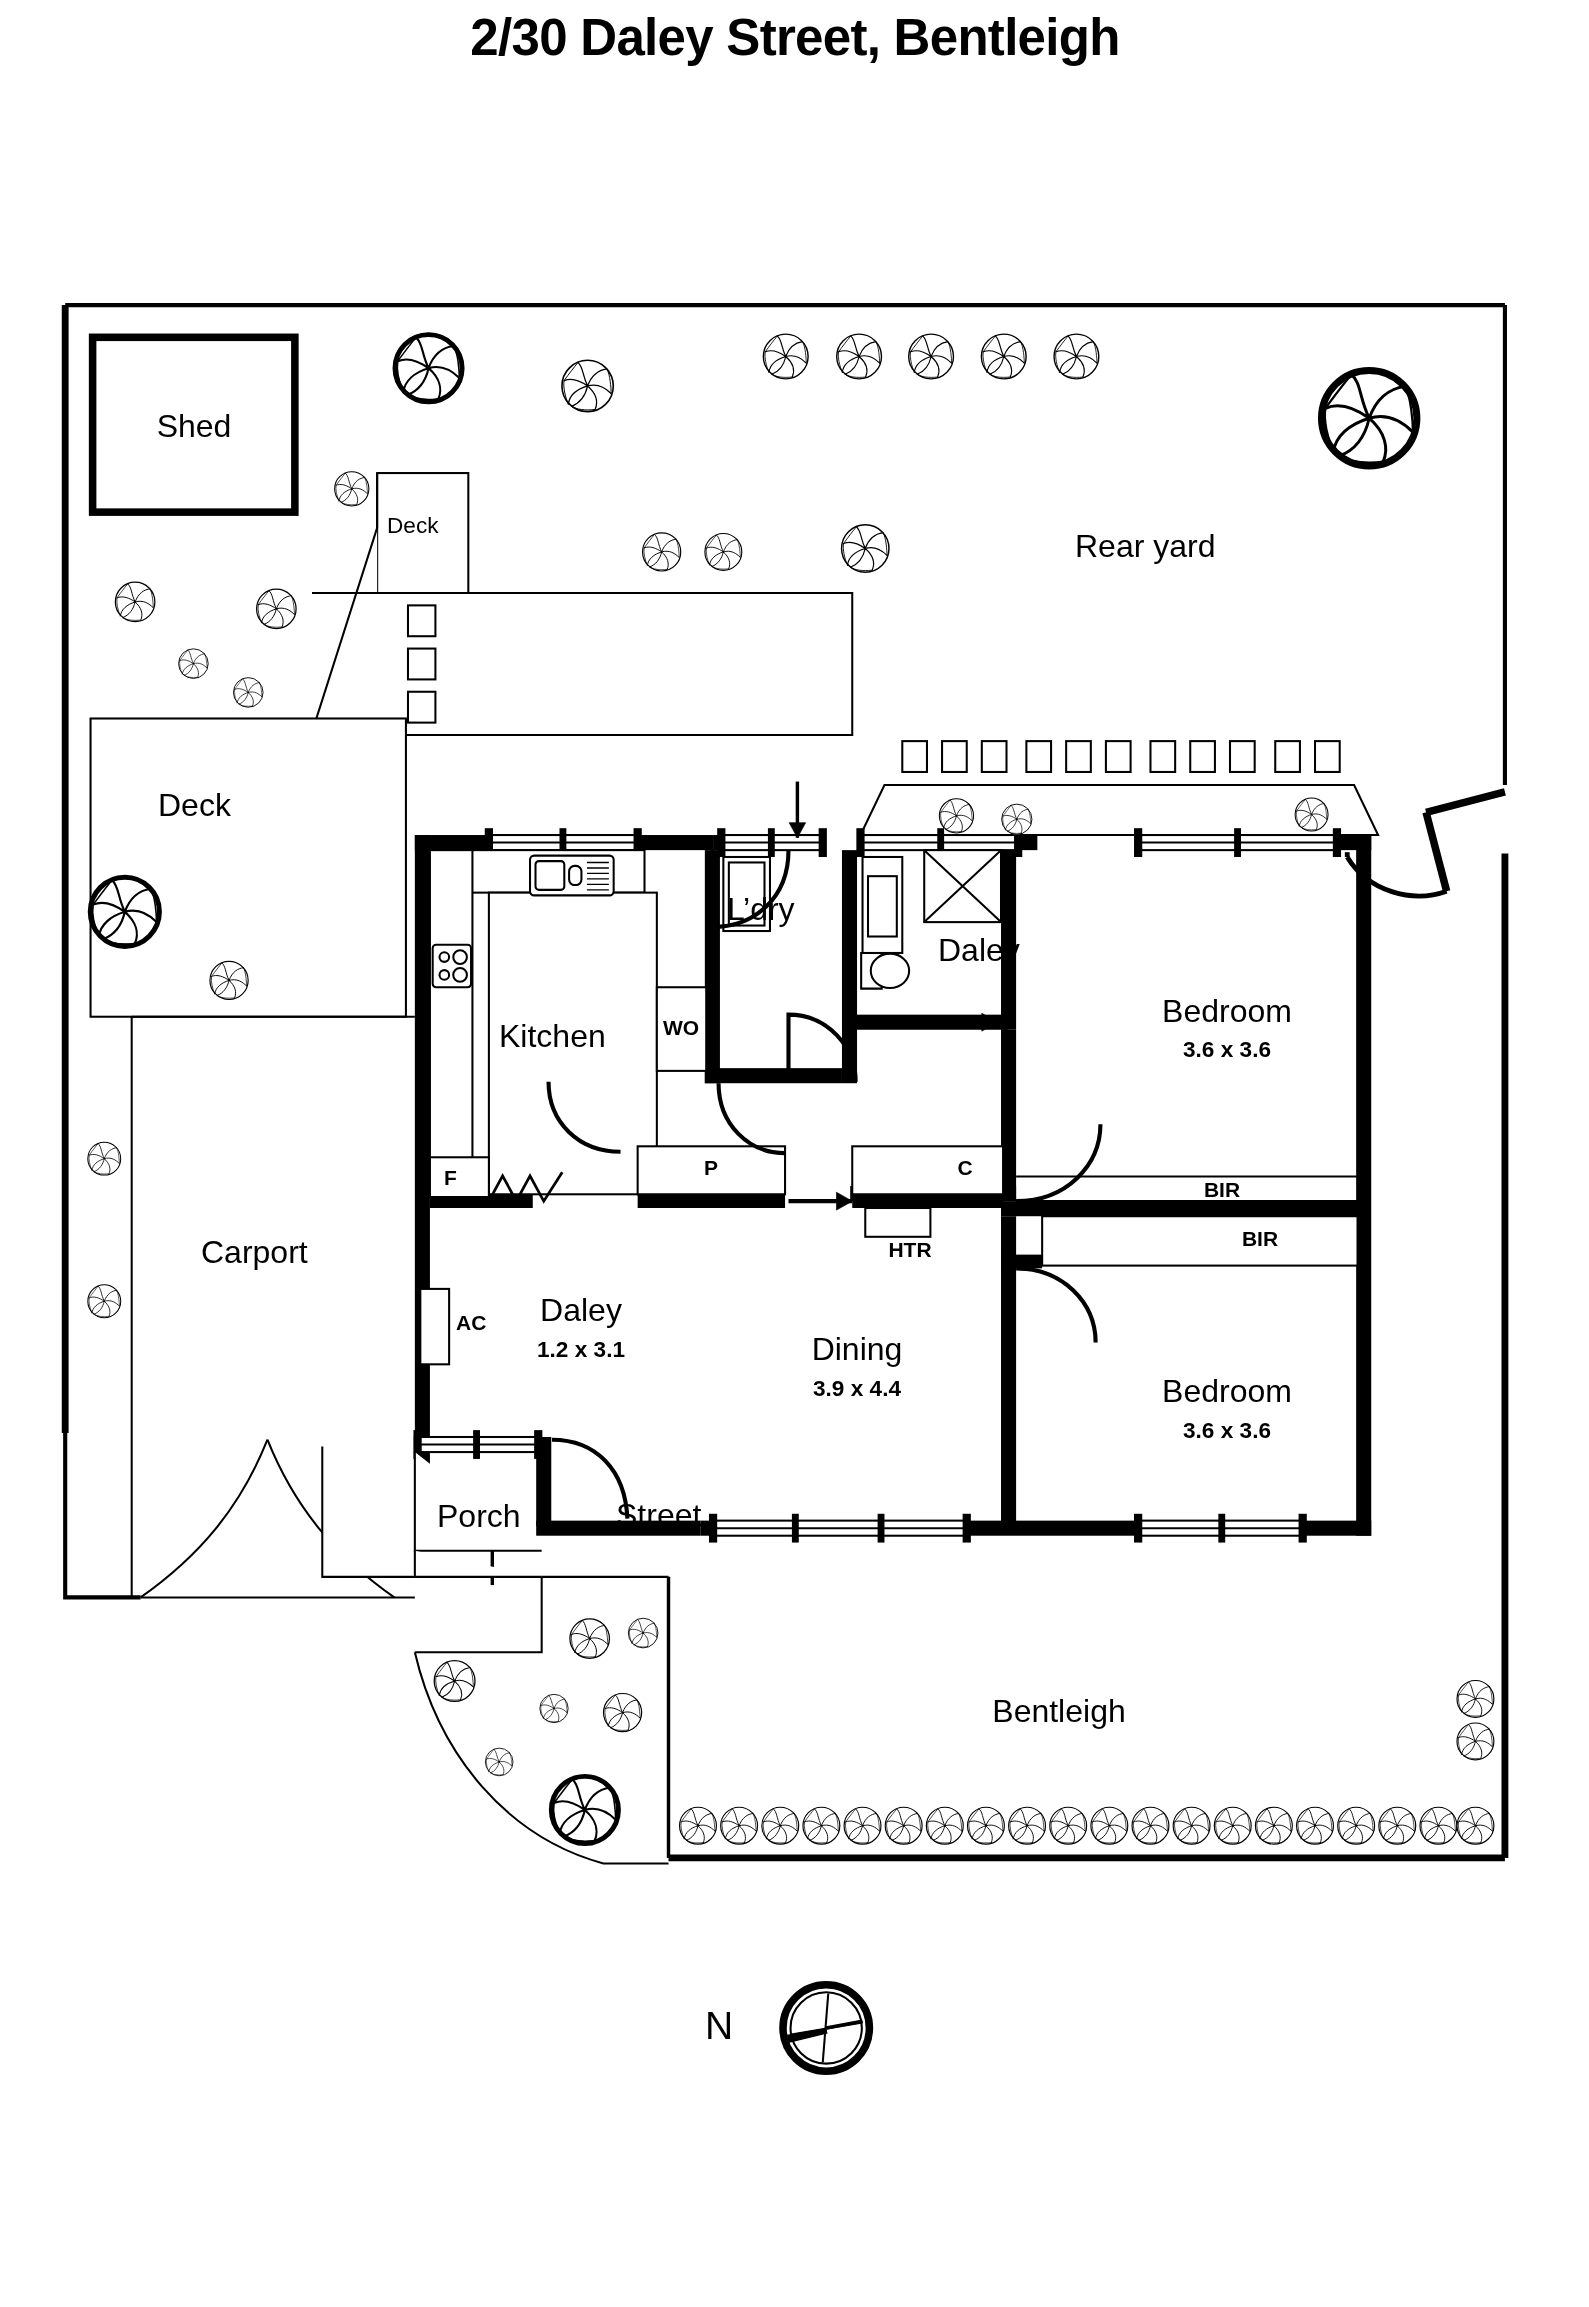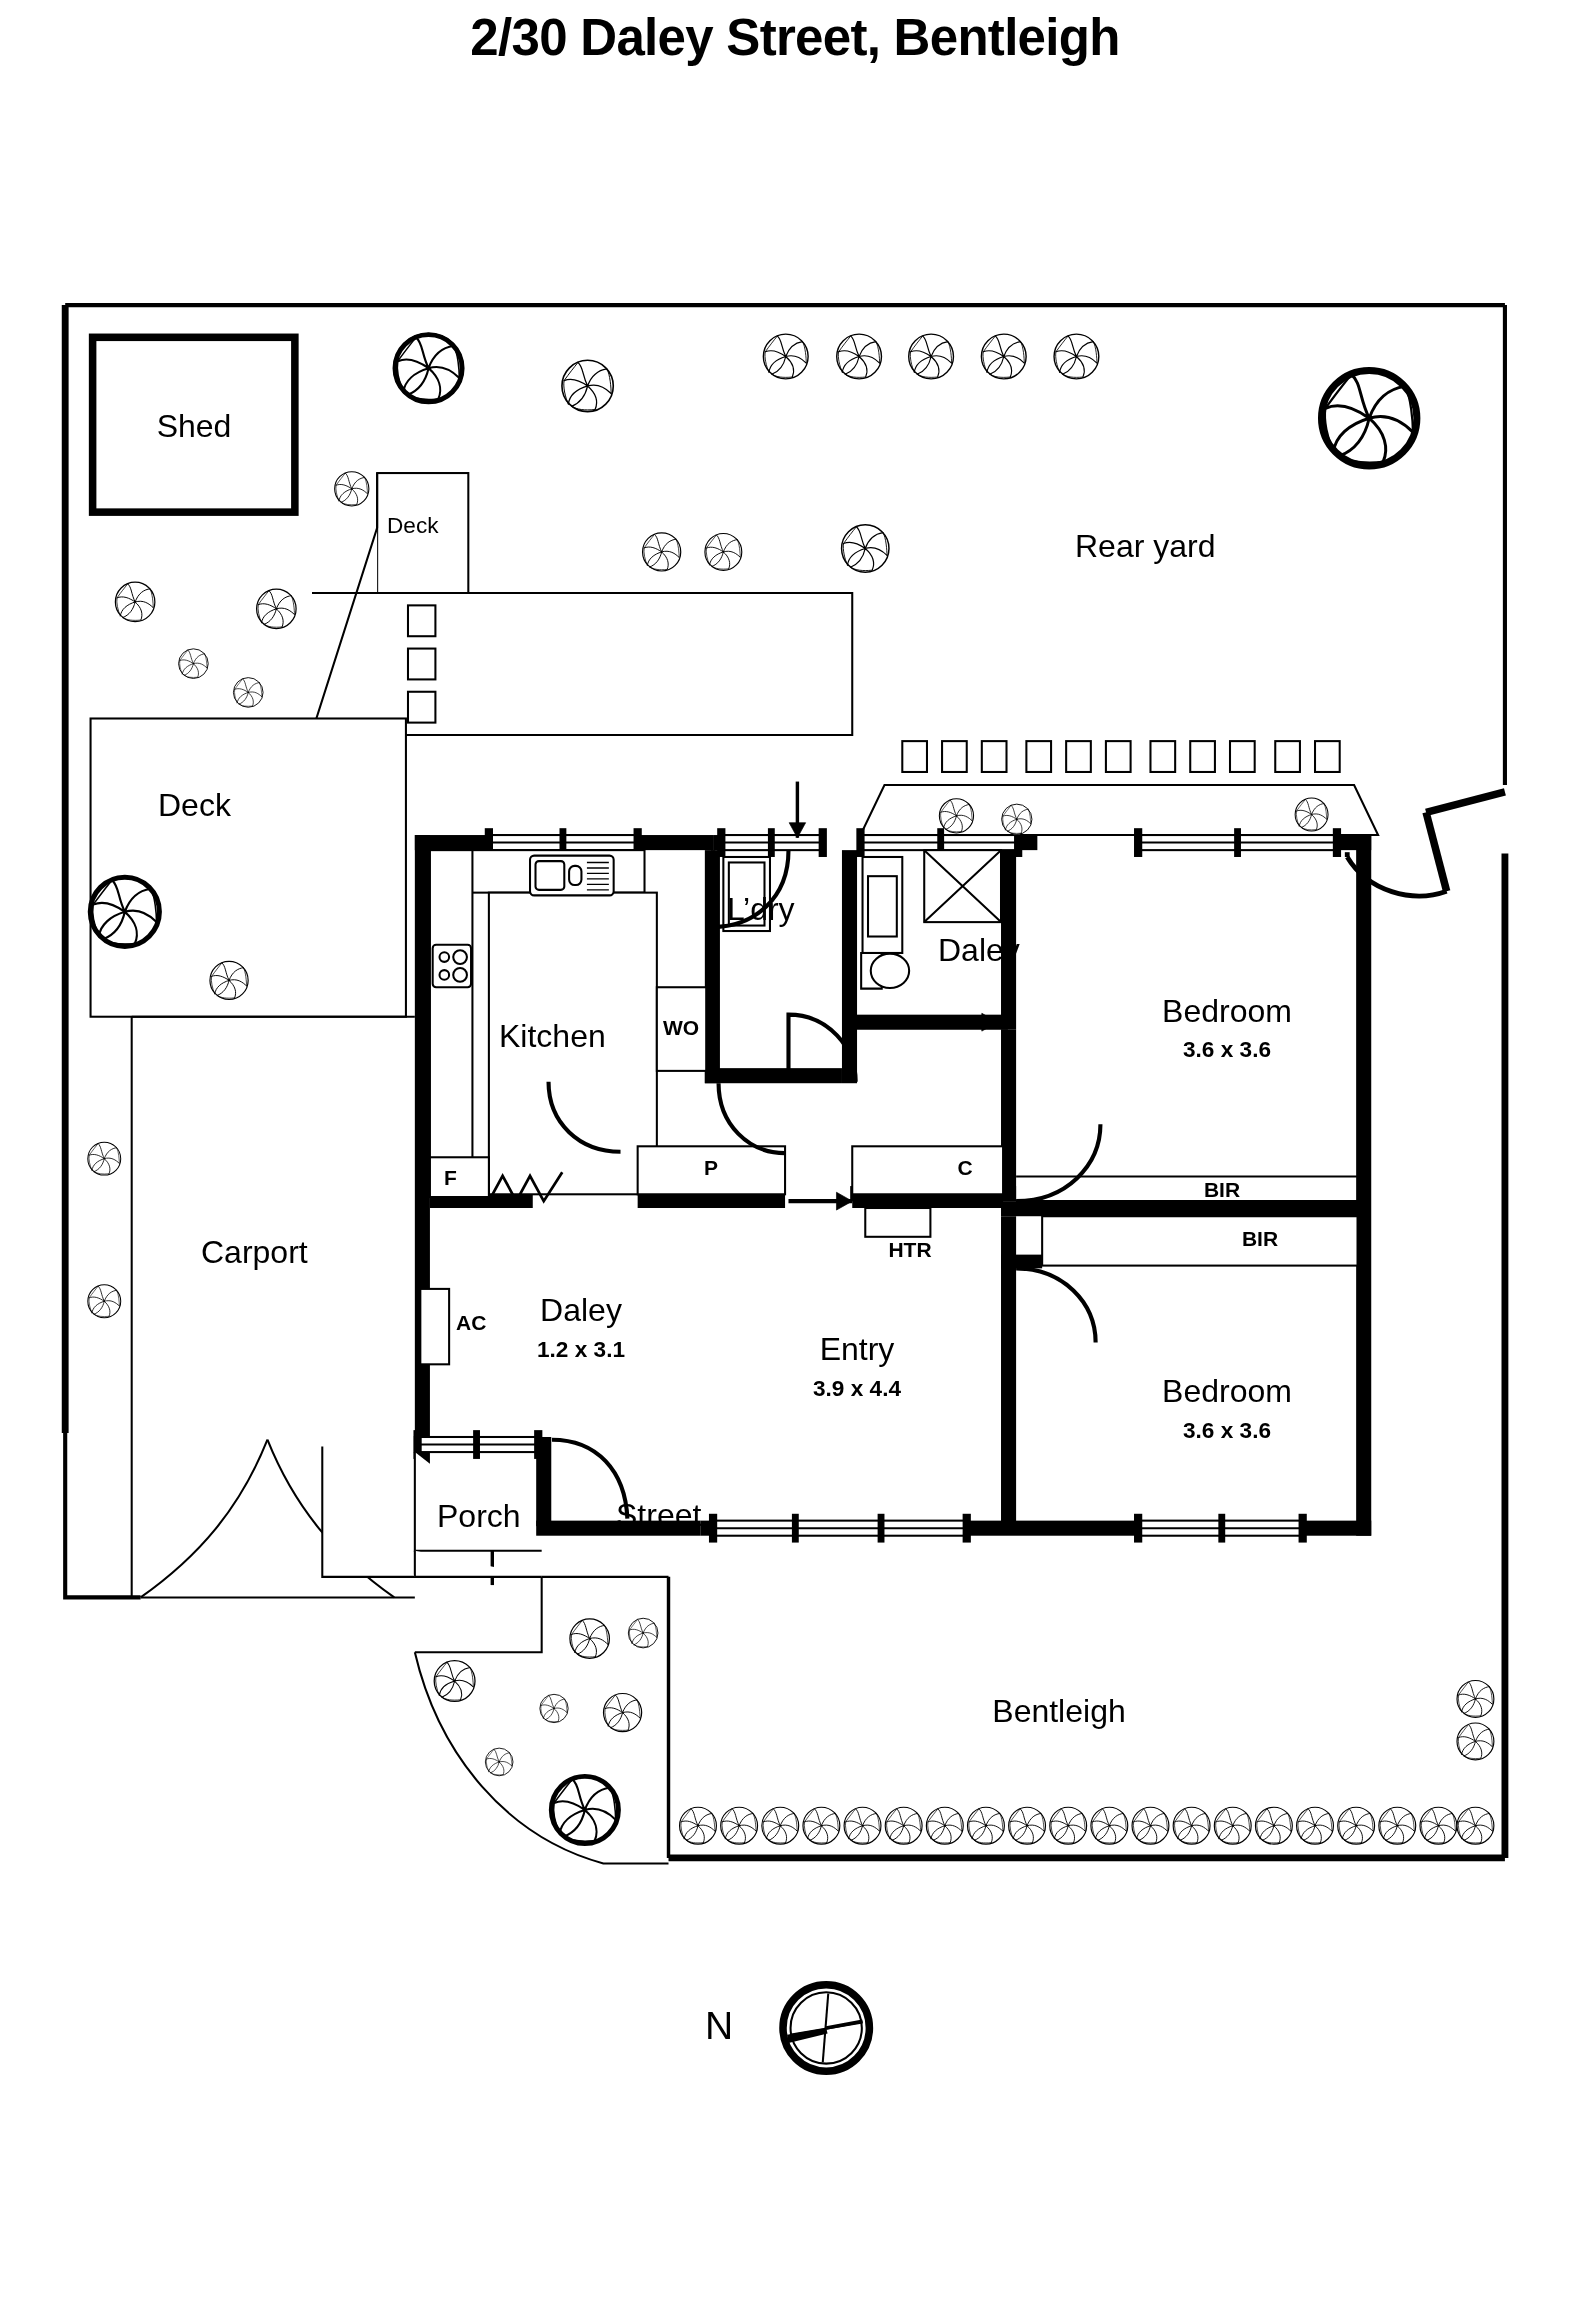--- a/index.html
+++ b/index.html
@@ -535,21 +535,21 @@
 
   <div class="lbl rm ctr" style="left:1227px;top:993px;">Bedroom</div>
   <div class="lbl dim ctr" style="left:1227px;top:1037px;">3.6 x 3.6</div>
 
   <div class="lbl rm ctr" style="left:1227px;top:1373px;">Bedroom</div>
   <div class="lbl dim ctr" style="left:1227px;top:1418px;">3.6 x 3.6</div>
 
   <div class="lbl rm ctr" style="left:581px;top:1292px;">Daley</div>
   <div class="lbl dim ctr" style="left:581px;top:1337px;">1.2 x 3.1</div>
 
-  <div class="lbl rm ctr" style="left:857px;top:1331px;">Entry</div>
+  <div class="lbl rm ctr" style="left:857px;top:1331px;">Dining</div>
   <div class="lbl dim ctr" style="left:857px;top:1376px;">3.9 x 4.4</div>
 
   <div class="lbl rm" style="left:437px;top:1498px;">Porch</div>
 
   <div class="lbl rm" style="left:616px;top:1497px;">Street</div>
 
   <div class="lbl rm ctr" style="left:1059px;top:1693px;">Bentleigh</div>
 
   <div class="lbl sm" style="left:444px;top:1166px;">F</div>
   <div class="lbl sm" style="left:456px;top:1311px;">AC</div>

